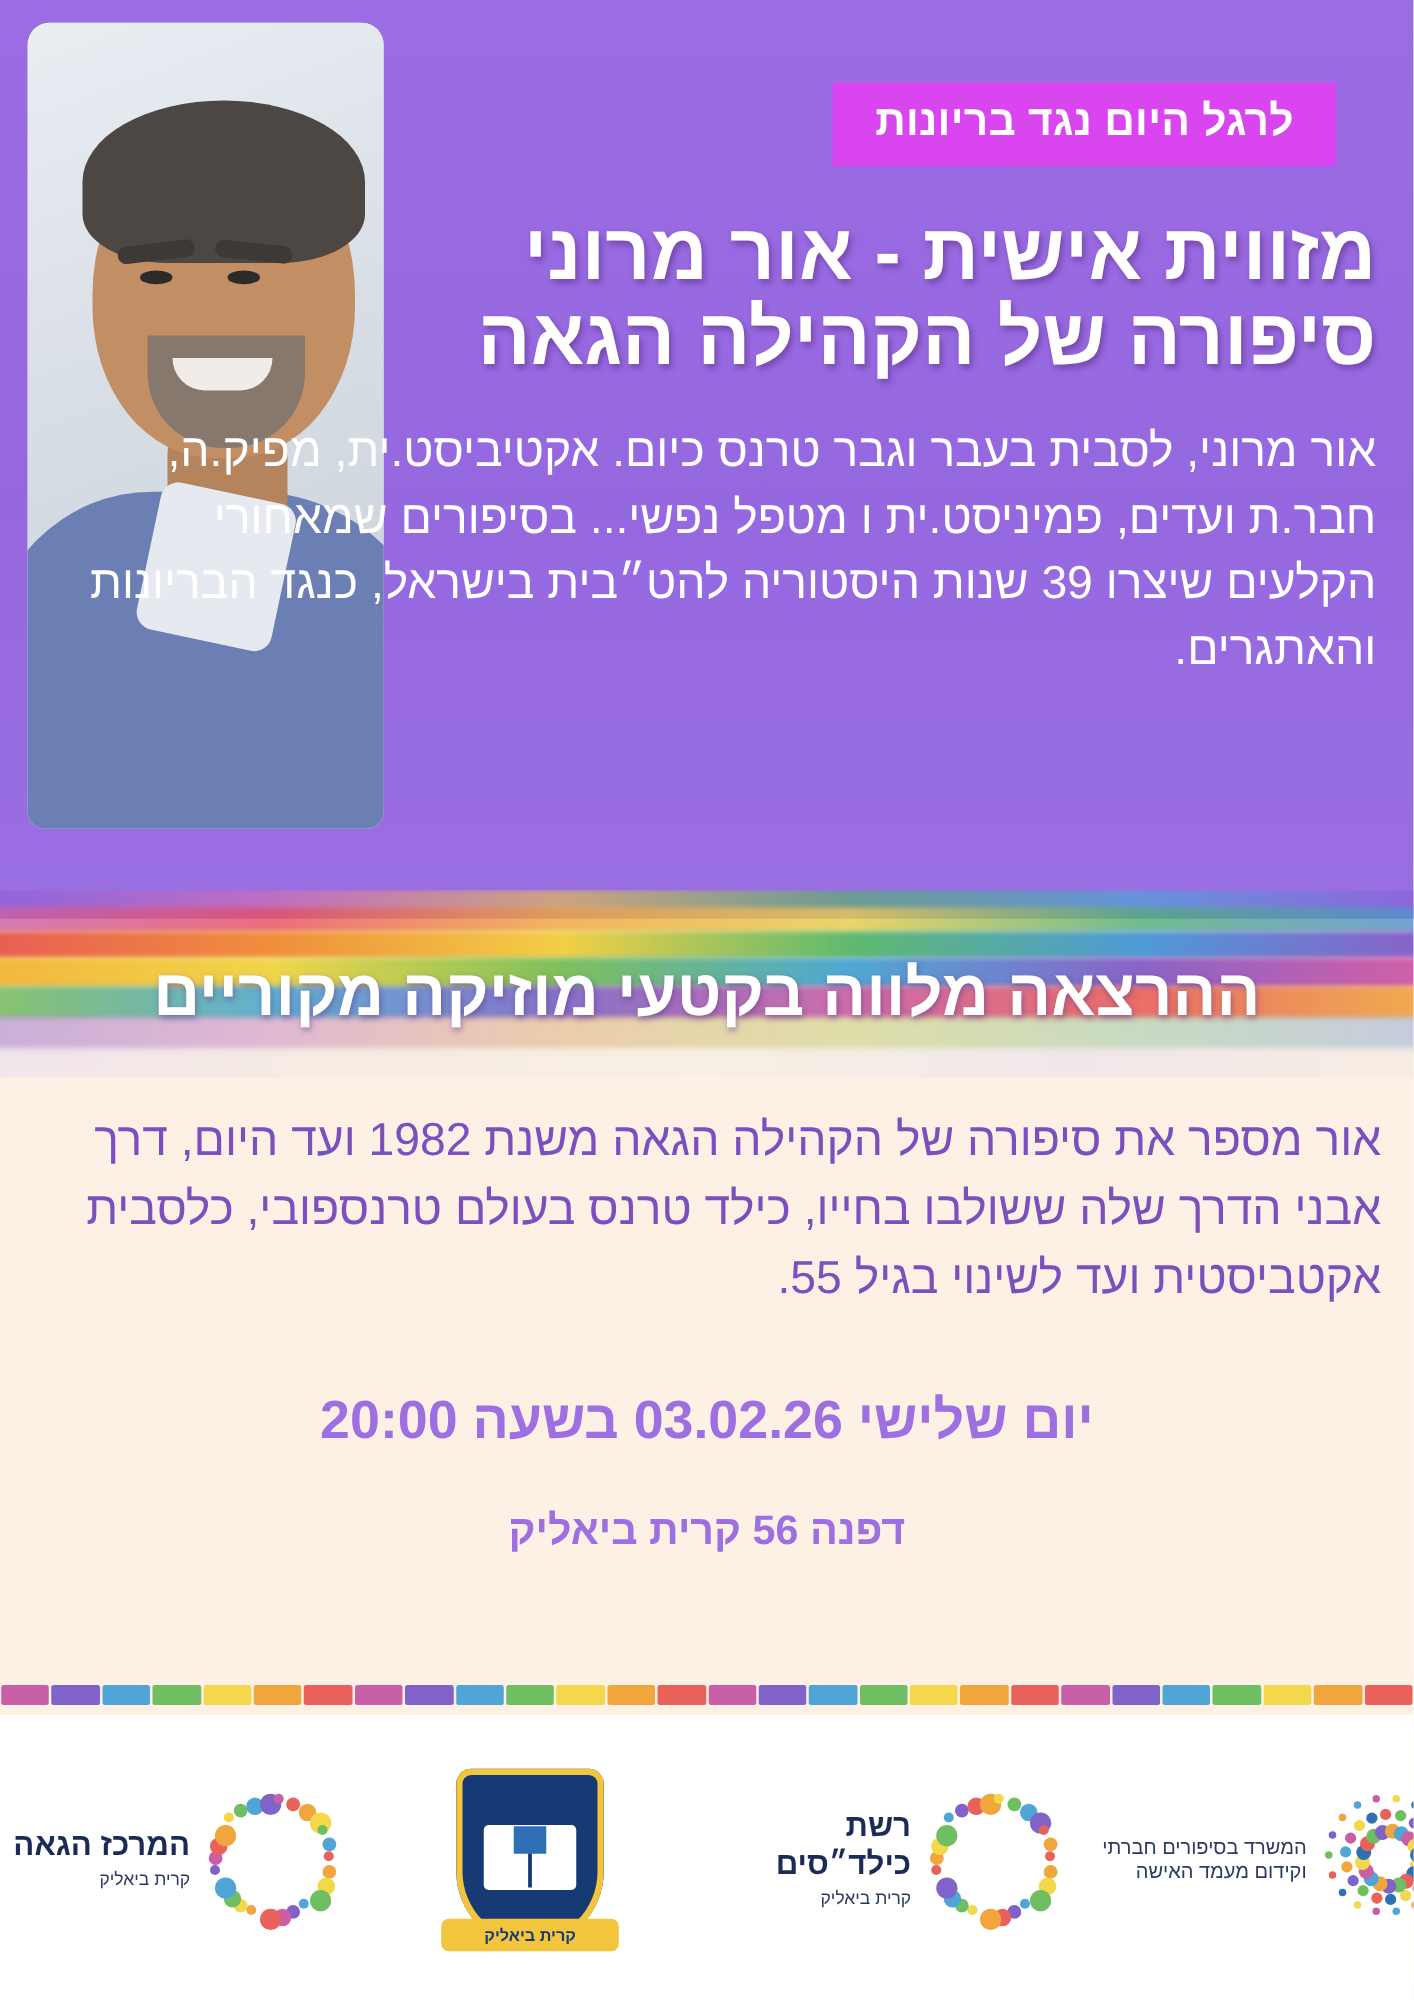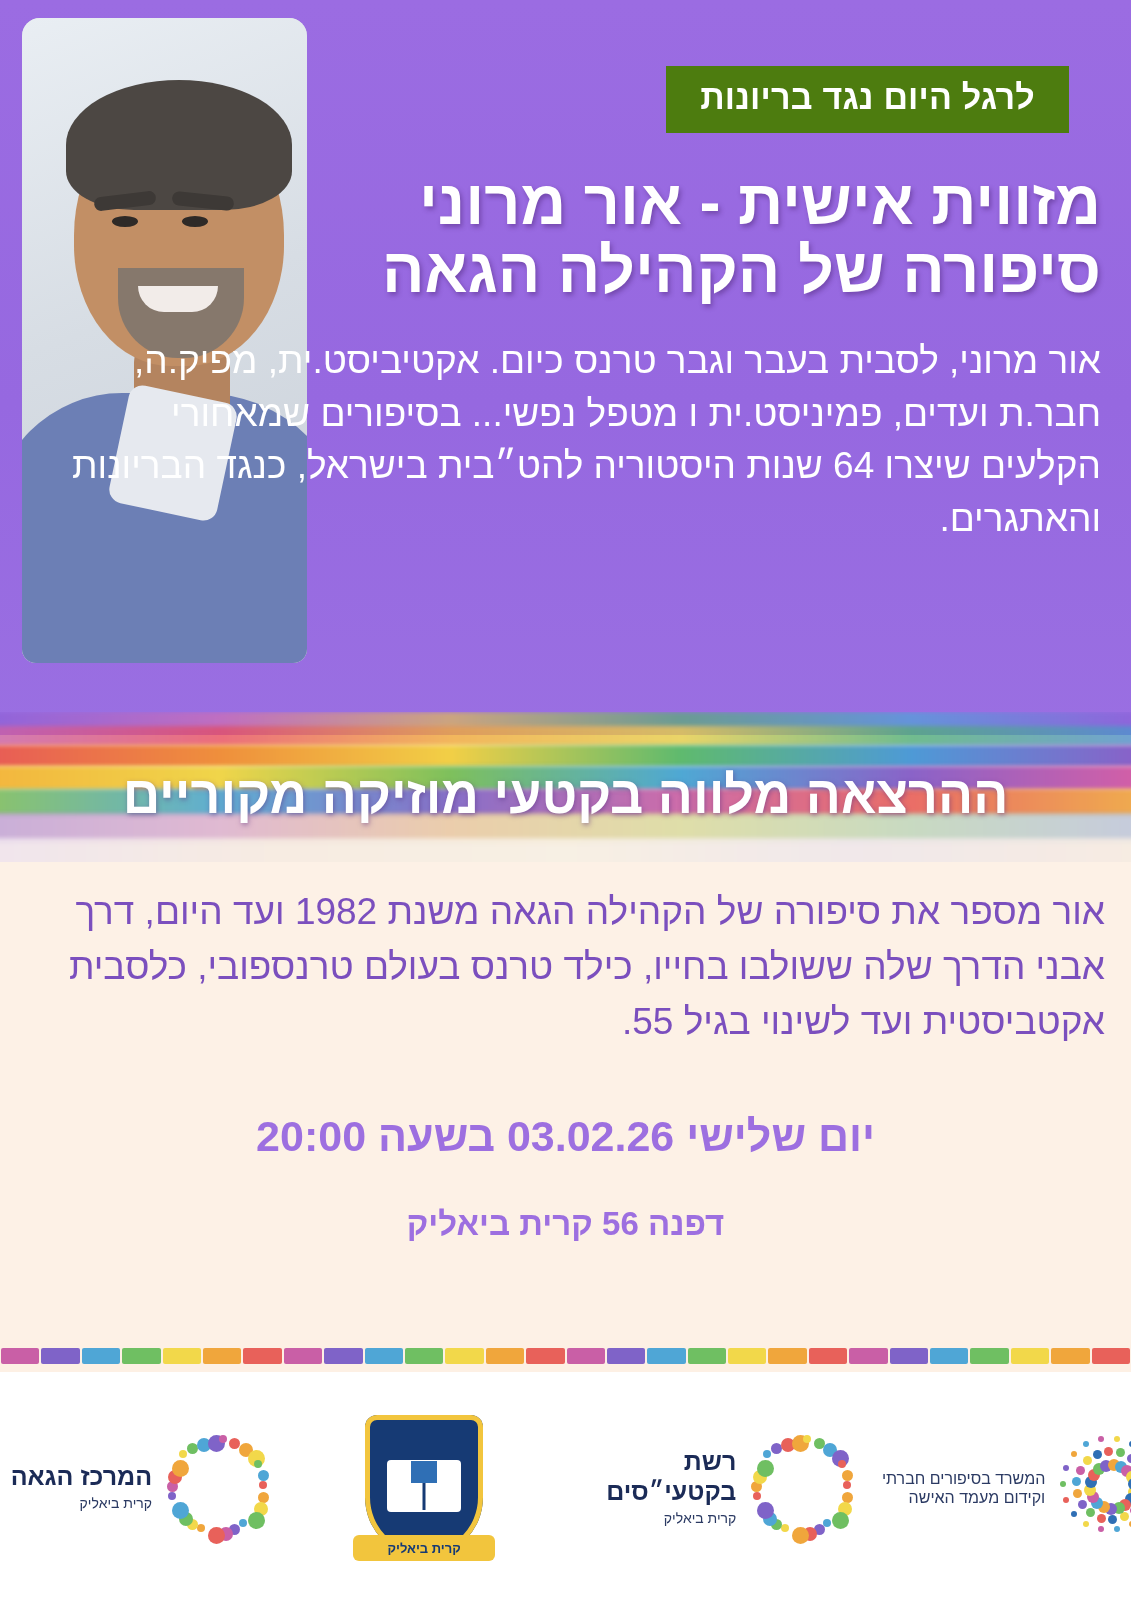--- a/index.html
+++ b/index.html
@@ -111,21 +111,21 @@
     width: 80px; height: 26px;
     background: #f2ece9;
     border-radius: 0 0 40px 40px;
   }
 
   
   .ribbon {
     position: absolute;
     right: 62px;
     top: 66px;
-    background: #4d7c0f;
+    background: #d946ef;
     color: #ffffff;
     padding: 12px 34px 16px 34px;
     font-size: 34px;
     font-weight: 700;
     letter-spacing: .2px;
   }
 
   .main-title {
     position: absolute;
     right: 30px;
@@ -345,21 +345,21 @@
     <div class="mouth"></div>
   </div>
 
   <div class="ribbon">לרגל היום נגד בריונות</div>
 
   <div class="main-title">
       <div>מזווית אישית - אור מרוני</div>
       <div>סיפורה של הקהילה הגאה</div>
     </div>
 
-  <div class="lead-text">אור מרוני, לסבית בעבר וגבר טרנס כיום. אקטיביסט.ית, מפיק.ה, חבר.ת ועדים, פמיניסט.ית ו מטפל נפשי... בסיפורים שמאחורי הקלעים שיצרו 64 שנות היסטוריה להט״בית בישראל, כנגד הבריונות והאתגרים.</div>
+  <div class="lead-text">אור מרוני, לסבית בעבר וגבר טרנס כיום. אקטיביסט.ית, מפיק.ה, חבר.ת ועדים, פמיניסט.ית ו מטפל נפשי... בסיפורים שמאחורי הקלעים שיצרו 39 שנות היסטוריה להט״בית בישראל, כנגד הבריונות והאתגרים.</div>
 
   <div class="rainbow-band">
     <div class="stripe s1"></div>
     <div class="stripe s2"></div>
     <div class="stripe s3"></div>
     <div class="stripe s4"></div>
     <div class="stripe s5"></div>
     <div class="stripe s6"></div>
     <div class="stripe s7"></div>
   </div>
@@ -482,21 +482,21 @@
           <i style="left: 32.6882px; top: 5.98925px; background: rgb(232, 97, 90); width: 14px; height: 14px;"></i>
           <i style="left: 43.4553px; top: 3.33539px; background: rgb(240, 166, 60); width: 17px; height: 17px;"></i>
           <i style="left: 54.5447px; top: 3.33539px; background: rgb(242, 216, 74); width: 8px; height: 8px;"></i>
           <i style="left: 65.3118px; top: 5.98925px; background: rgb(111, 191, 98); width: 11px; height: 11px;"></i>
           <i style="left: 75.131px; top: 11.1427px; background: rgb(79, 166, 214); width: 14px; height: 14px;"></i>
           <i style="left: 83.4315px; top: 18.4964px; background: rgb(127, 99, 200); width: 17px; height: 17px;"></i>
           <i style="left: 89.731px; top: 27.6227px; background: rgb(232, 97, 90); width: 8px; height: 8px;"></i>
           <i style="left: 93.6633px; top: 37.9915px; background: rgb(240, 166, 60); width: 11px; height: 11px;"></i>
         </div>
       <div class="logo-text small">
-        <div class="l1">רשת בקטעי״סים</div>
+        <div class="l1">רשת כילד״סים</div>
         <div class="l2">קרית ביאליק</div>
       </div>
     </div>
 
     <div class="logo-cell">
       <div class="shield">
         <div class="book"></div>
         <div class="house"></div>
         <div class="banner">קרית ביאליק</div>
       </div>

